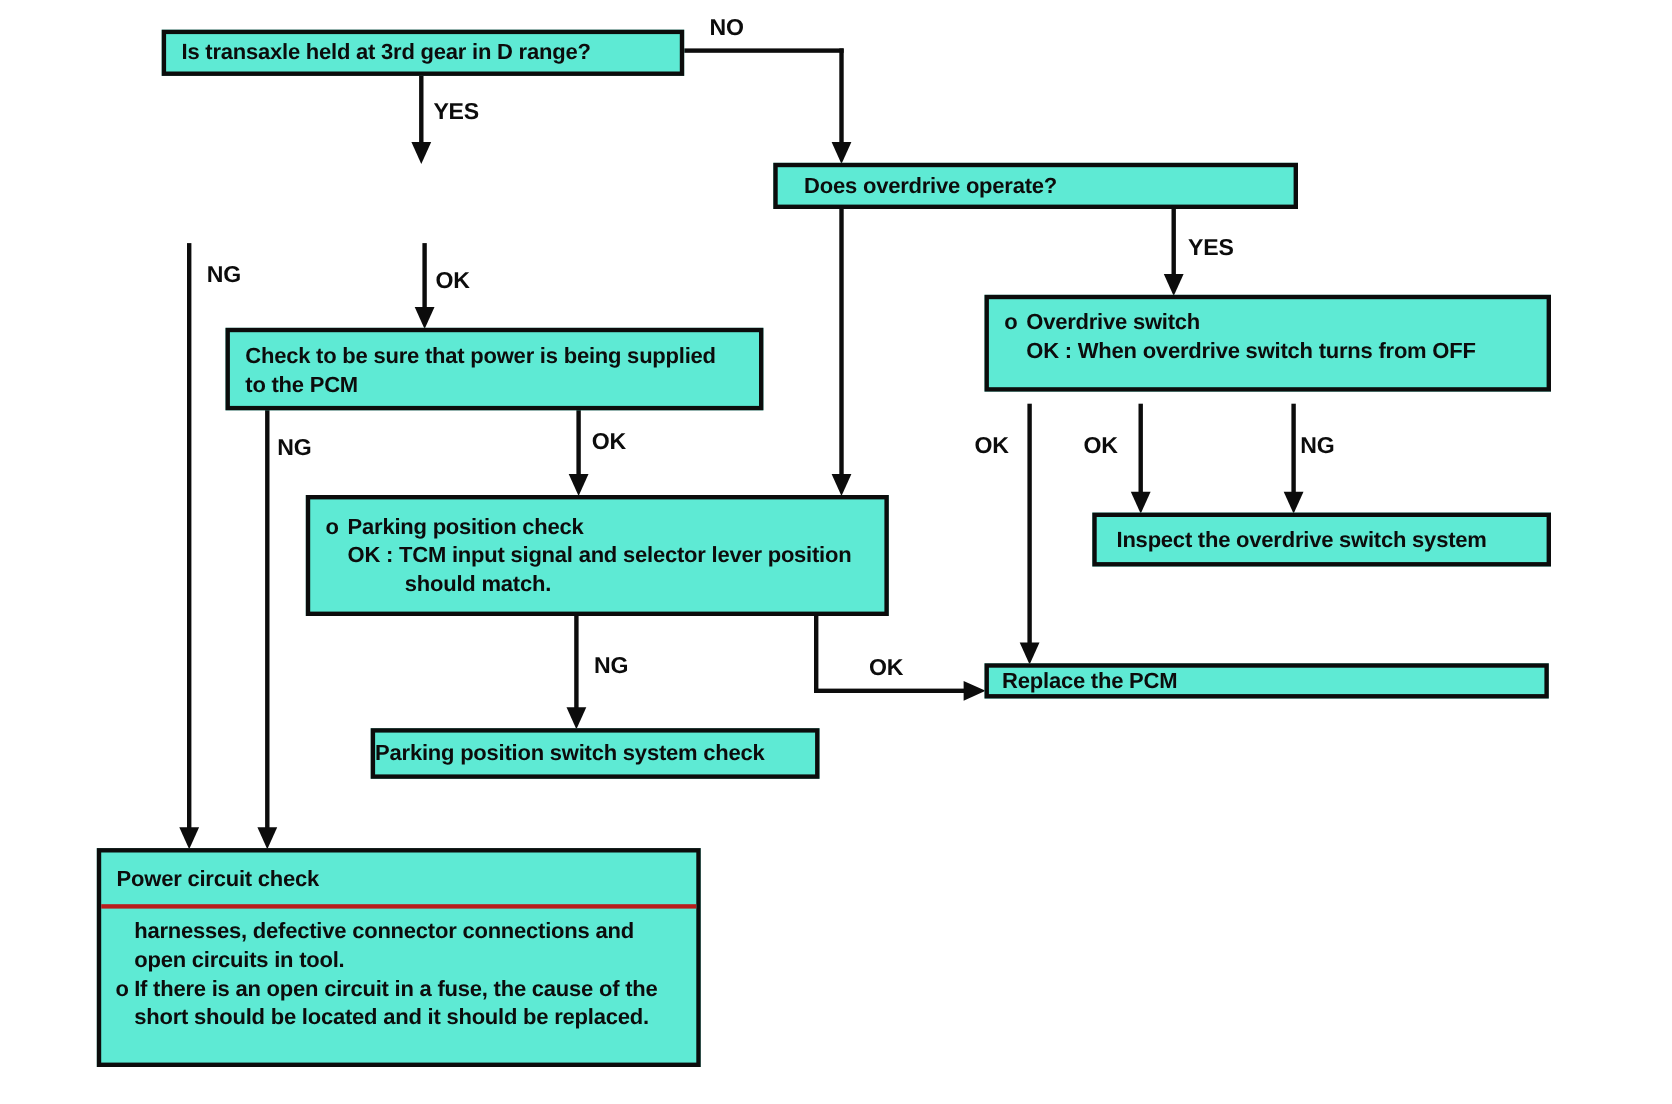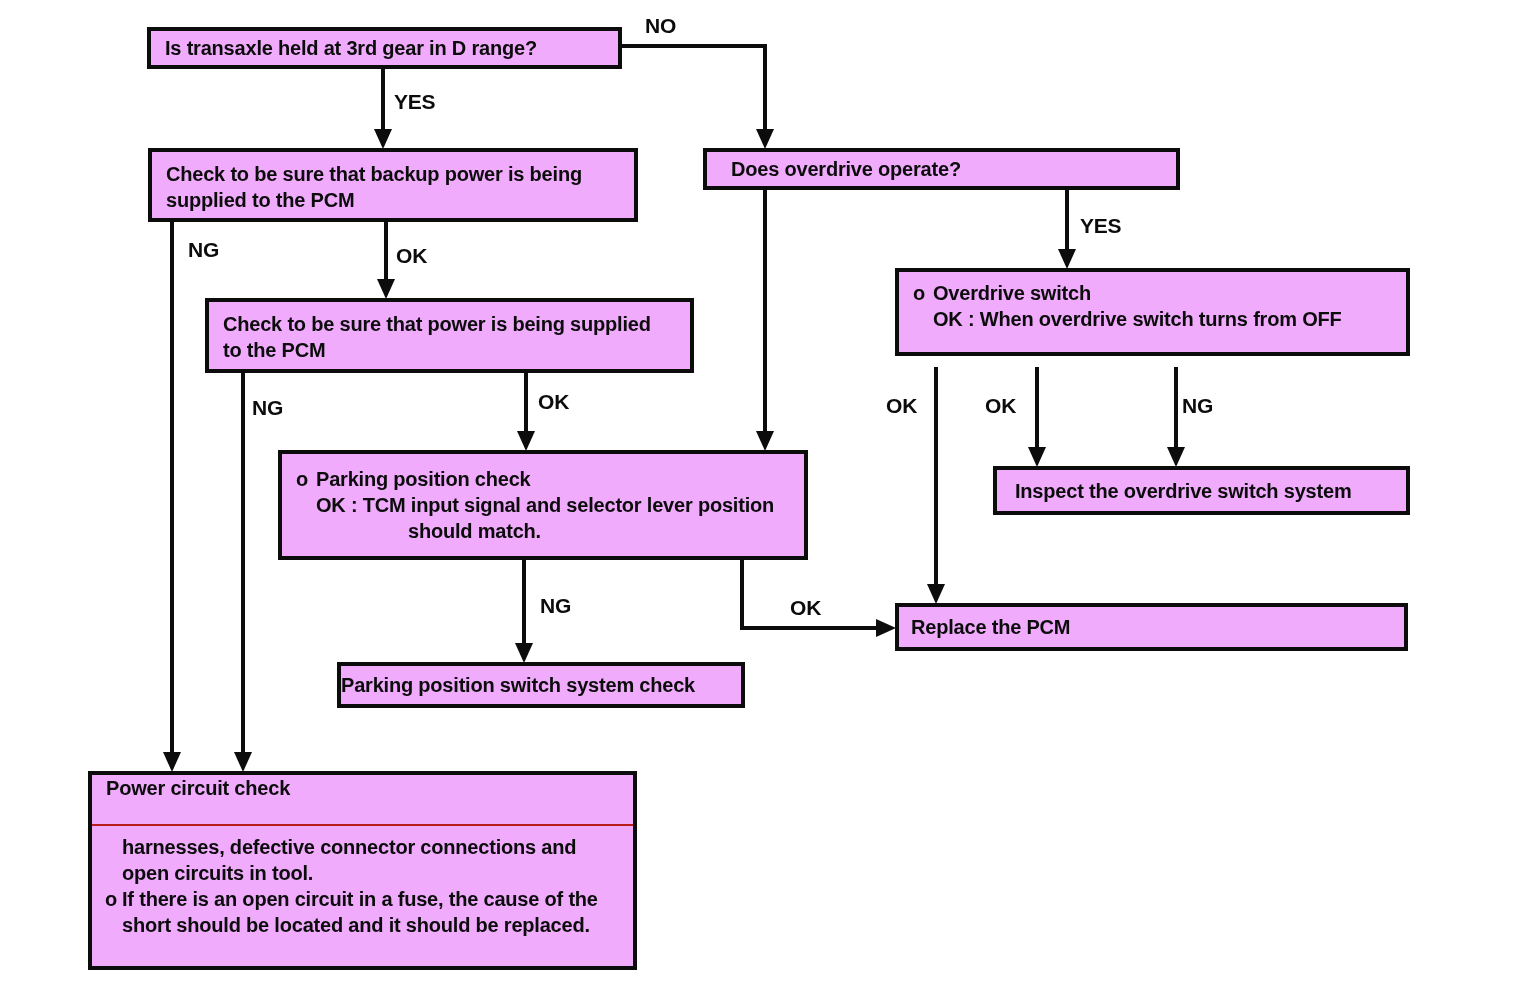--- a/index.html
+++ b/index.html
@@ -9,46 +9,46 @@
     background:#ffffff;
     font-family:"Liberation Sans",sans-serif;
     font-weight:700;
     color:#0c0c0c;
     overflow:hidden;
   }
   .box{
     position:absolute;
     box-sizing:border-box;
     border:4px solid #0c0c0c;
-    background:#f0abfc;
+    background:#5eead4;
     font-size:20px;
     letter-spacing:-0.2px;
     line-height:26px;
   }
   .flexc{display:flex;align-items:center;}
   .pad{padding:9px 12px 0 14px;}
   .vline{position:absolute;width:4px;background:#0c0c0c;}
   .hline{position:absolute;height:4px;background:#0c0c0c;}
   .arrD{position:absolute;width:0;height:0;
     border-left:9px solid transparent;border-right:9px solid transparent;
     border-top:20px solid #0c0c0c;}
   .arrR{position:absolute;width:0;height:0;
     border-top:9px solid transparent;border-bottom:9px solid transparent;
     border-left:20px solid #0c0c0c;}
   .lbl{position:absolute;font-size:21px;letter-spacing:-0.2px;}
   .bullet{display:inline-block;width:20px;}
   .bullet.sm{width:17px;}
   .ind1{margin-left:20px;}
-  .ind2{margin-left:112px;}
+  .ind2{margin-left:72px;}
   .cont{margin-left:17px;}
   .okk{font-weight:700;}
   .pcc-title{
     box-sizing:border-box;height:51px;
-    border-bottom:2px solid #b91c1c;
-    display:flex;align-items:flex-start;padding-left:14px;
+    border-bottom:4px solid #b91c1c;
+    display:flex;align-items:center;padding-left:14px;
   }
   .pcc-body{padding:8px 10px 0 13px;line-height:26px;}
 </style>
 </head>
 <body>
 
 <div class="canvas">
 
   <div class="vline" style="left:381px;top:68px;height:66px"></div>
   <div class="arrD" style="left:374px;top:129px"></div>
@@ -101,24 +101,20 @@
   <div class="lbl" style="left:540px;top:594px">NG</div>
   <div class="lbl" style="left:790px;top:596px">OK</div>
   <div class="lbl" style="left:886px;top:394px">OK</div>
   <div class="lbl" style="left:985px;top:394px">OK</div>
   <div class="lbl" style="left:1182px;top:394px">NG</div>
 
   <div class="box flexc" style="left:147px;top:27px;width:475px;height:42px;padding-left:14px">
     <span>Is transaxle held at 3rd gear in D range?</span>
   </div>
 
-  <div class="box pad" style="left:148px;top:148px;width:490px;height:74px">
-    <div>Check to be sure that backup power is being</div>
-    <div>supplied to the PCM</div>
-  </div>
 
   <div class="box flexc" style="left:703px;top:148px;width:477px;height:42px;padding-left:24px">
     <span>Does overdrive operate?</span>
   </div>
 
   <div class="box pad" style="left:205px;top:298px;width:489px;height:75px">
     <div>Check to be sure that power is being supplied</div>
     <div>to the PCM</div>
   </div>
 
@@ -138,21 +134,21 @@
     <div class="ind1">
       <span class="okk">OK</span><span> : TCM input signal and selector lever position</span>
     </div>
     <div class="ind2">should match.</div>
   </div>
 
   <div class="box flexc" style="left:993px;top:466px;width:417px;height:49px;padding-left:18px">
     <span>Inspect the overdrive switch system</span>
   </div>
 
-  <div class="box flexc" style="left:895px;top:603px;width:513px;height:48px;padding-left:12px">
+  <div class="box flexc" style="left:895px;top:603px;width:513px;height:32px;padding-left:12px">
     <span>Replace the PCM</span>
   </div>
 
   <div class="box flexc" style="left:337px;top:662px;width:408px;height:46px;">
     <span>Parking position switch system check</span>
   </div>
 
   <div class="box" style="left:88px;top:771px;width:549px;height:199px;padding:0">
     <div class="pcc-title">
       <span>Power circuit check</span>

